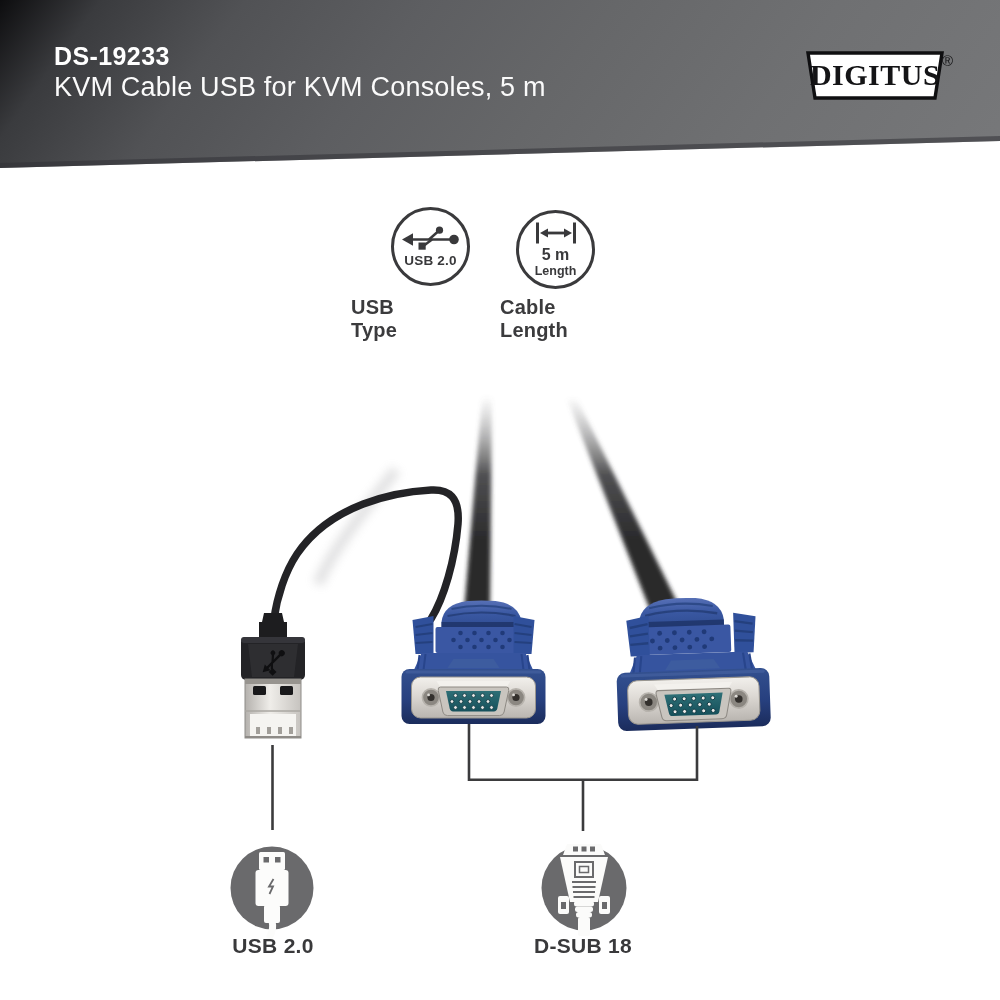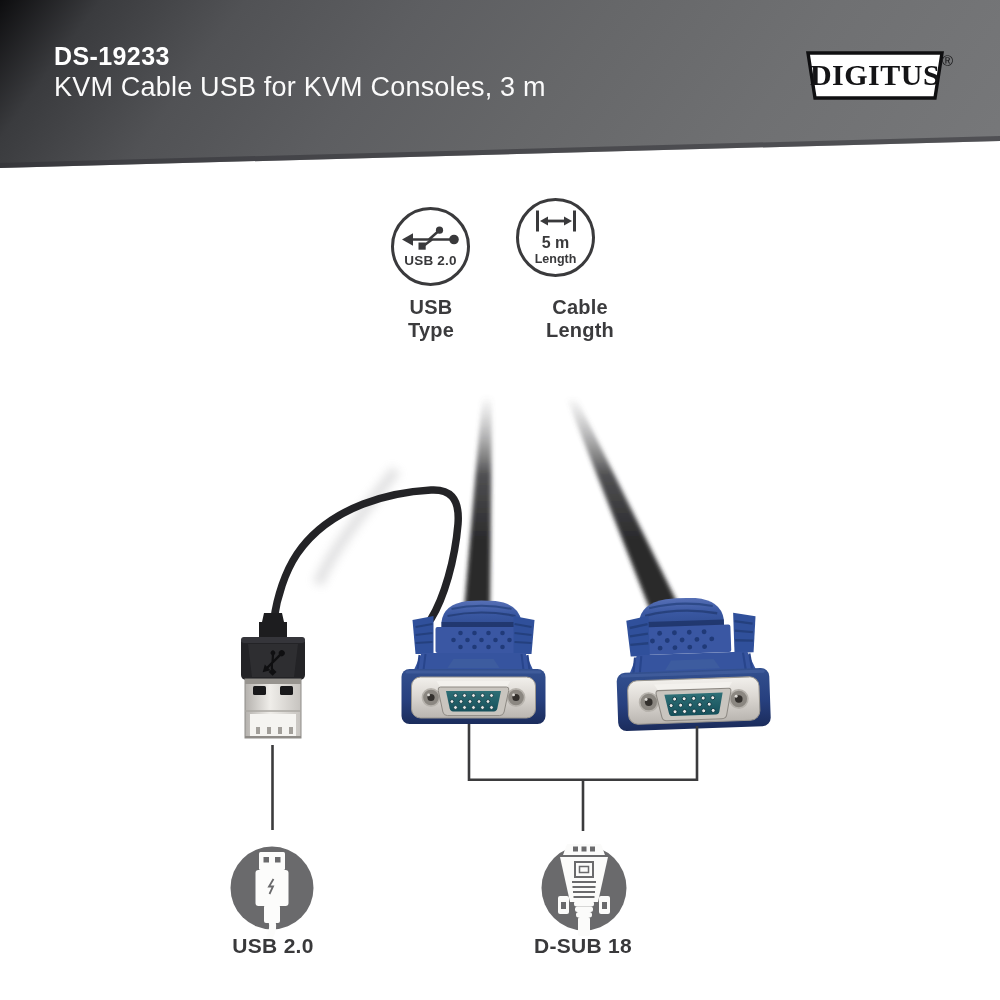--- a/index.html
+++ b/index.html
@@ -13,45 +13,45 @@
   .band-edge{position:absolute;left:0;top:0;width:1000px;height:170px;background:#323236;opacity:.55;
     clip-path:polygon(0 163px,100% 136px,100% 141px,0 168px);}
   .hdr-code{position:absolute;left:54px;top:42px;font-size:25px;font-weight:700;color:#ffffff;letter-spacing:.4px;}
   .hdr-title{position:absolute;left:54px;top:72px;font-size:27px;font-weight:400;color:#fafafa;letter-spacing:.2px;}
   .logo-svg{position:absolute;left:796px;top:42px;}
 
   
   .badge-circle{position:absolute;width:79px;height:79px;box-sizing:border-box;border:3px solid #3a3a3c;border-radius:50%;
     background:#fff;display:flex;flex-direction:column;align-items:center;justify-content:center;gap:1px;}
   .badge-usb{left:391px;top:207px;}
-  .badge-len{left:516px;top:198px;text-align:center;}
+  .badge-len{left:516px;top:210px;text-align:center;}
   .badge-cap{font-size:13.5px;font-weight:700;color:#39393b;letter-spacing:.2px;}
   .badge-val{font-size:16px;font-weight:700;color:#39393b;line-height:17px;}
   .badge-cap2{font-size:12.5px;font-weight:700;color:#39393b;line-height:14px;}
-  .badge-label{position:absolute;width:160px;text-align:center;font-size:20px;font-weight:700;color:#3b3b3d;line-height:23px;letter-spacing:.2px;}
+  .badge-label{position:absolute;width:160px;font-size:20px;font-weight:700;color:#3b3b3d;line-height:23px;letter-spacing:.2px;}
   .lbl-usb{left:351px;top:296px;}
   .lbl-len{left:500px;top:296px;}
 
   
   .photo-svg{position:absolute;left:0;top:0;}
 
   
   .callout-label{position:absolute;transform:translateX(-50%);font-size:21px;font-weight:700;color:#39393b;letter-spacing:.3px;}
   .cl-usb{left:273px;top:934px;}
   .cl-dsub{left:583px;top:934px;}
 </style>
 </head>
 <body>
 
 <div class="page">
 
   <div class="band"></div>
   <div class="band-edge"></div>
   <div class="hdr-code">DS-19233</div>
-  <div class="hdr-title">KVM Cable USB for KVM Consoles, 3 m</div>
+  <div class="hdr-title">KVM Cable USB for KVM Consoles, 5 m</div>
 
   <svg class="logo-svg" width="176" height="66" viewBox="0 0 176 66">
     <polygon points="12,11 146,11 139,56 19,56" fill="#ffffff" stroke="#0f0f11" stroke-width="3.4"></polygon>
     <text x="79" y="43" text-anchor="middle" font-family="Liberation Serif, serif" font-weight="700" font-size="30" letter-spacing="0.5" fill="#141416">DIGITUS</text>
     <text x="146" y="24" font-size="15" fill="#141416">®</text>
   </svg>
 
   <div class="badge-circle badge-usb">
     <svg width="60" height="26" viewBox="0 0 60 26">
       <g stroke="#39393b" fill="#39393b">

